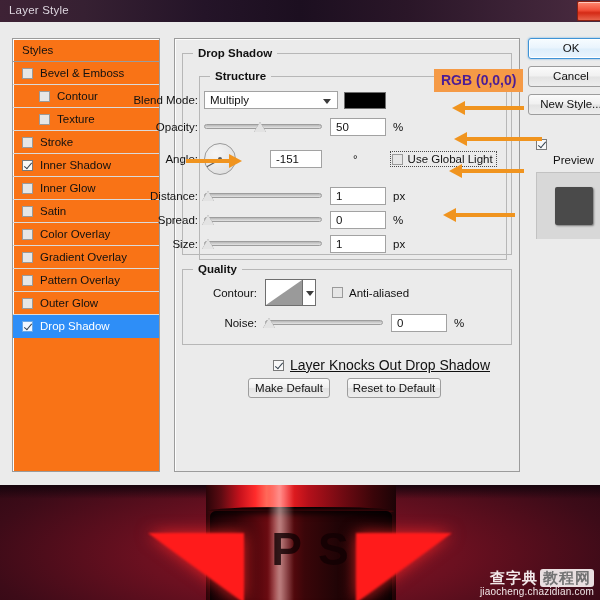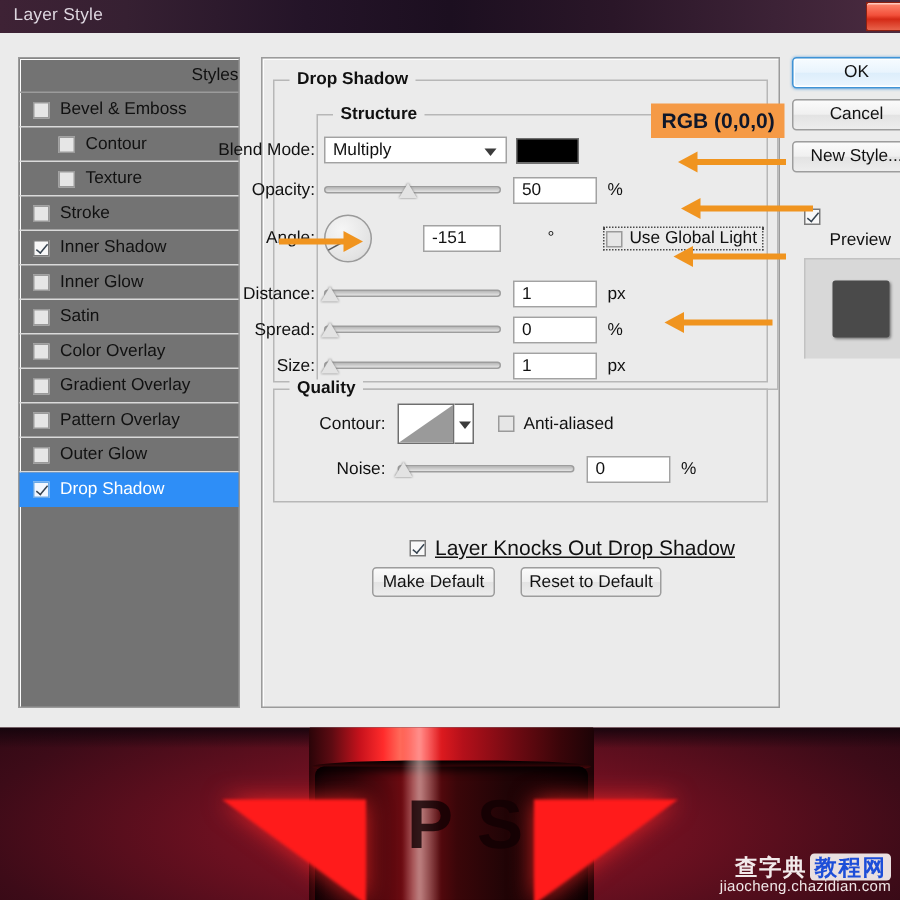--- a/index.html
+++ b/index.html
@@ -51,24 +51,23 @@
     left: 0; top: 22px;
     width: 600px; height: 463px;
     background: #ebebeb;
   }
 
   
   .styles-panel {
     position: absolute;
     left: 12px; top: 16px;
     width: 146px; height: 432px;
-    background: #737373;
+    background: #f97316;
     border: 1px solid #9b9b9b;
     box-shadow: inset 1px 1px 0 #fdfdfd;
-    text-align: right;
   }
   .styles-header {
     height: 22px;
     line-height: 22px;
     padding-left: 9px;
     border-bottom: 1px solid #9b9b9b;
     font-size: 11.5px;
   }
   .blending-row {
     height: 22px;
@@ -139,38 +138,38 @@
     position: absolute;
     top: -7px; left: 10px;
     background: #ebebeb;
     padding: 0 5px;
     font-weight: bold;
     font-size: 11.5px;
     color: #111;
   }
 
   .drop-shadow-group { left: 7px; top: 14px; width: 328px; height: 200px; }
-  .structure-group   { left: 28px; top: 22px; width: 306px; height: 182px; }
-  .quality-group     { left: 7px; top: 220px; width: 328px; height: 74px; }
+  .structure-group   { left: 16px; top: 22px; width: 306px; height: 182px; }
+  .quality-group     { left: 7px; top: 230px; width: 328px; height: 74px; }
 
   .row {
     position: absolute;
     display: flex;
     align-items: center;
     height: 18px;
   }
   .row-label {
     text-align: right;
     font-size: 11.5px;
     white-space: nowrap;
   }
 
   
   .dropdown {
-    width: 122px; height: 18px;
+    width: 134px; height: 18px;
     background: #ffffff;
     border: 1px solid #a2a2a2;
     box-sizing: border-box;
     display: flex;
     align-items: center;
     padding-left: 5px;
     font-size: 11.5px;
     position: relative;
   }
   .dropdown .arrow {
@@ -186,21 +185,21 @@
     width: 42px; height: 17px;
     border: 1px solid #6e6e6e;
     box-sizing: border-box;
   }
 
   .rgb-badge {
     height: 23px;
     line-height: 23px;
     padding: 0 7px;
     background: #f59a46;
-    color: #0f172a;
+    color: #4c1d95;
     font-size: 14px;
     font-weight: bold;
     white-space: nowrap;
   }
 
   
   .numfield {
     width: 56px; height: 18px;
     background: #ffffff;
     border: 1px solid #a2a2a2;
@@ -462,21 +461,21 @@
   }
   .watermark .cn {
     font-size: 15px;
     font-weight: bold;
     color: #f2e9ea;
     letter-spacing: 1px;
     font-family: "DejaVu Sans", sans-serif;
   }
   .watermark .cn .boxed {
     background: #e9dfe0;
-    color: #1d4ed8;
+    color: #737373;
     padding: 0 3px;
     border-radius: 3px;
     margin-left: 2px;
   }
   .watermark .url {
     font-size: 10px;
     color: #f0e6e7;
     font-family: "Liberation Sans", sans-serif;
     letter-spacing: .2px;
   }

